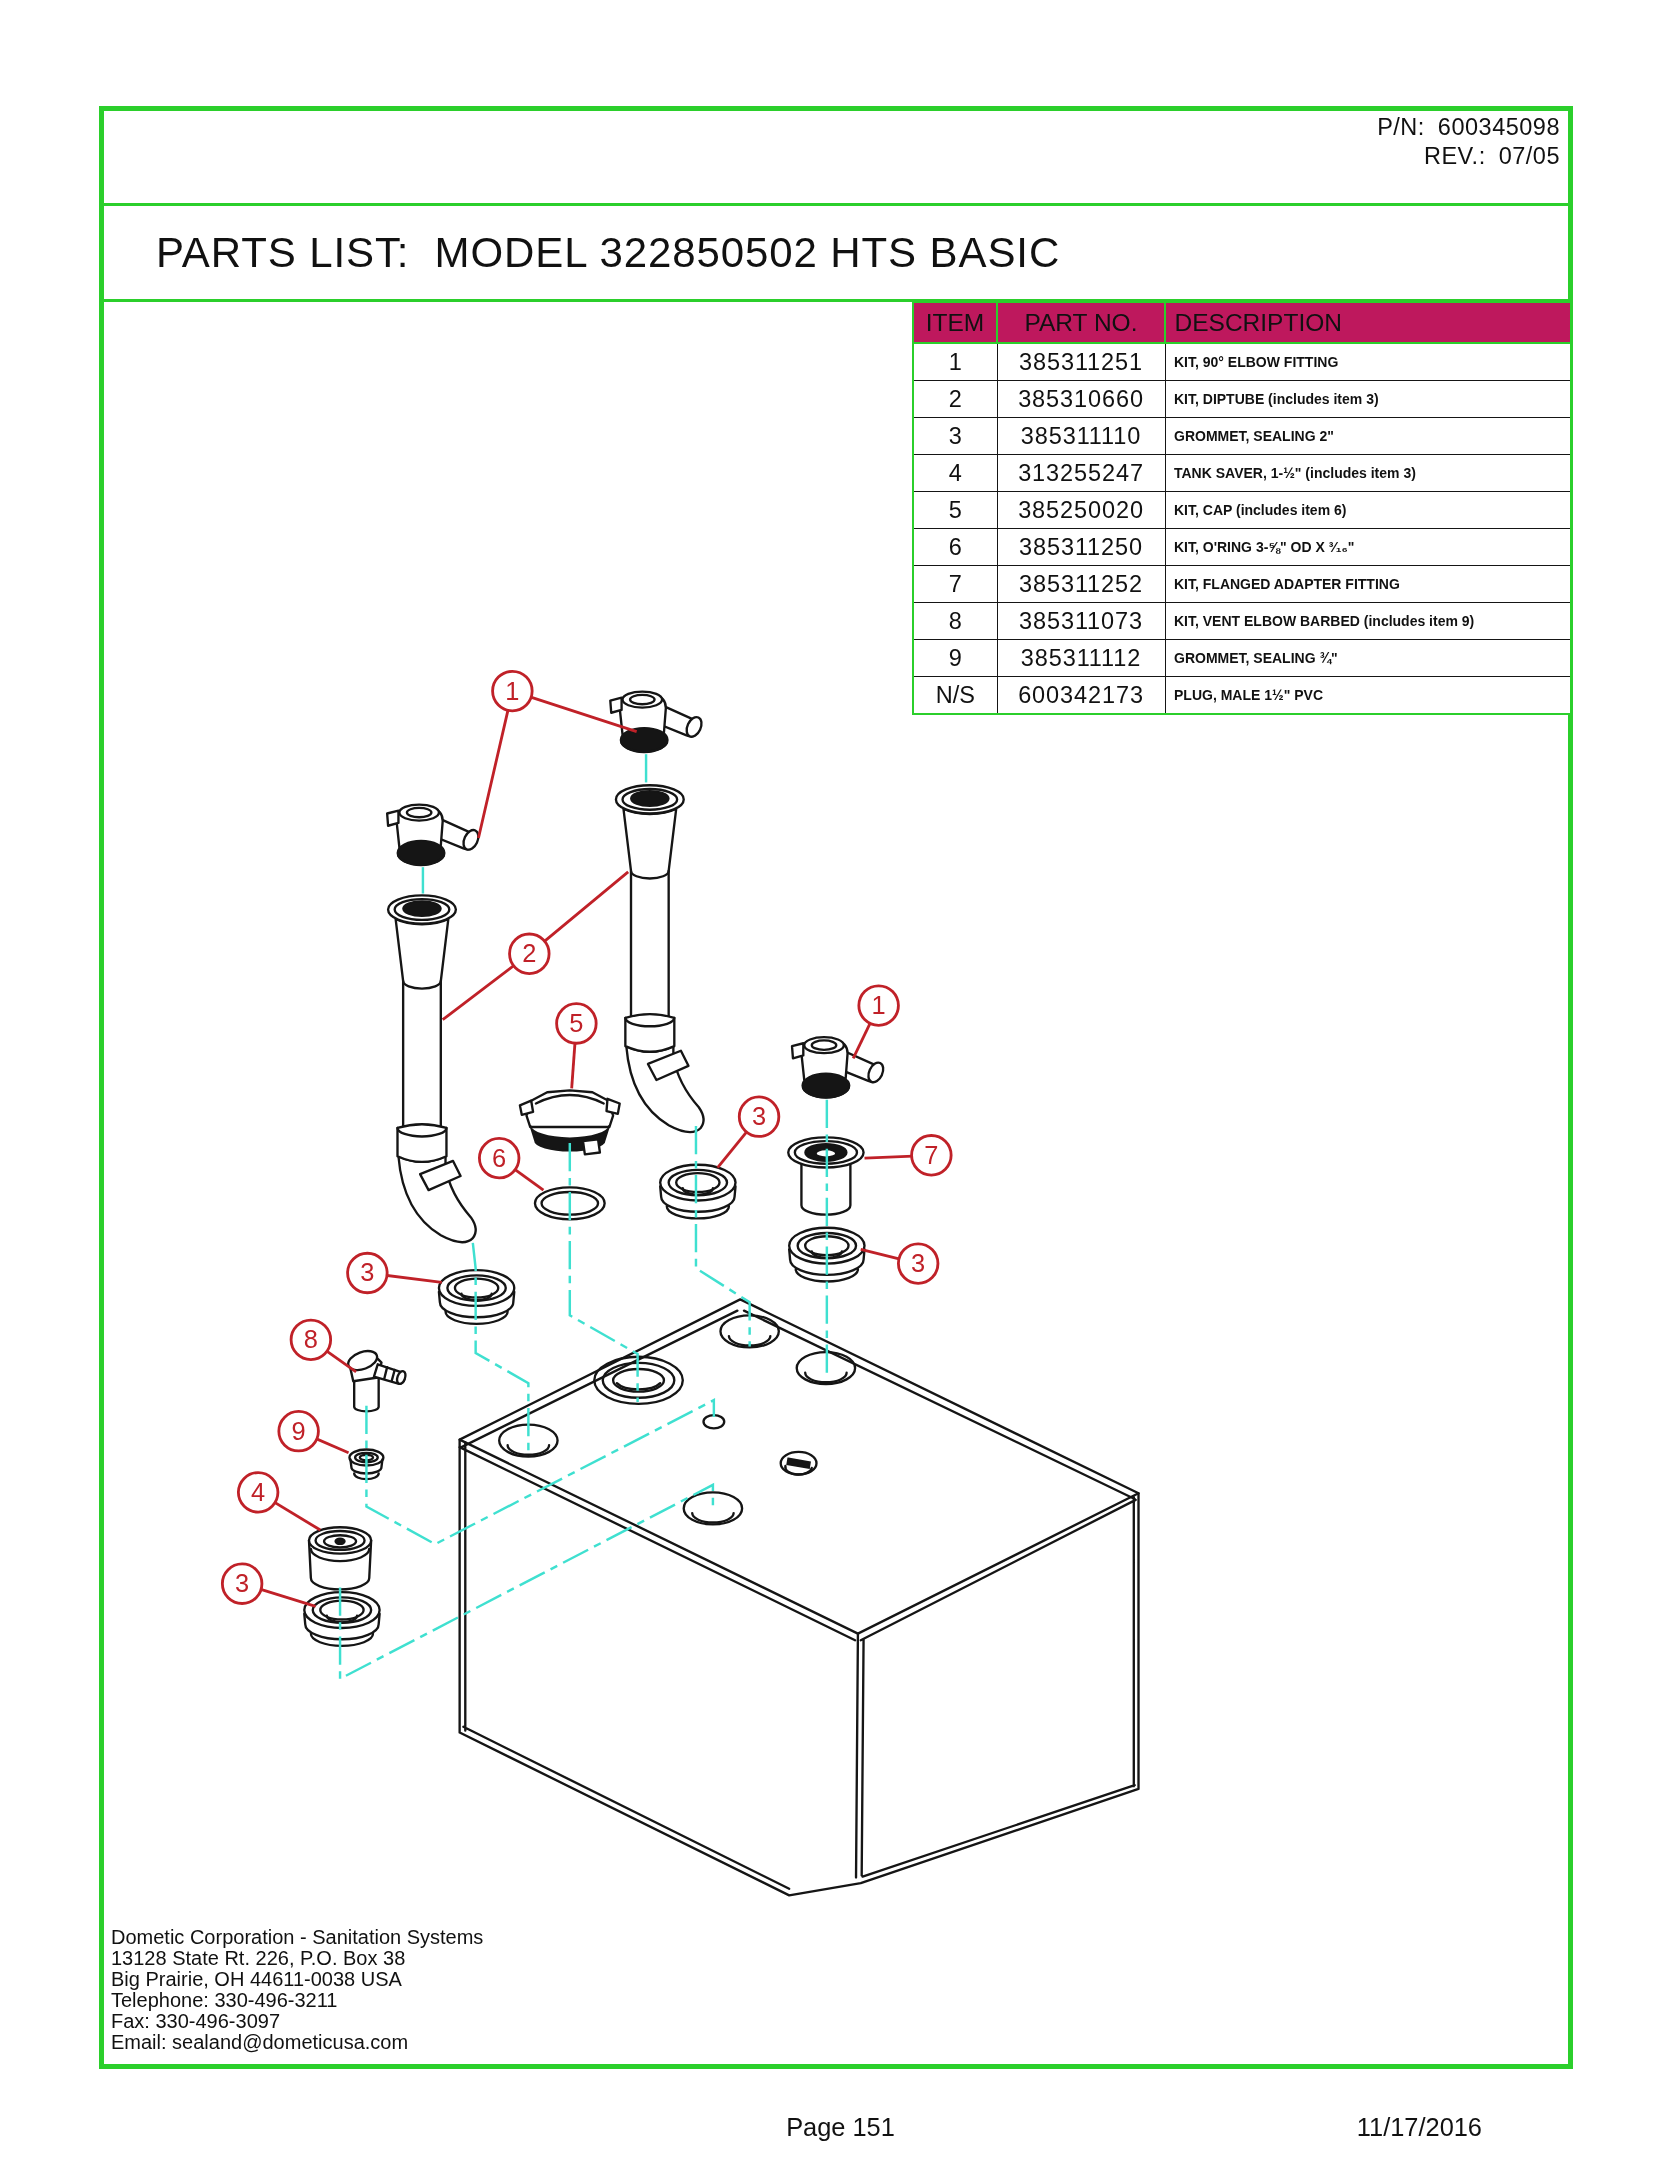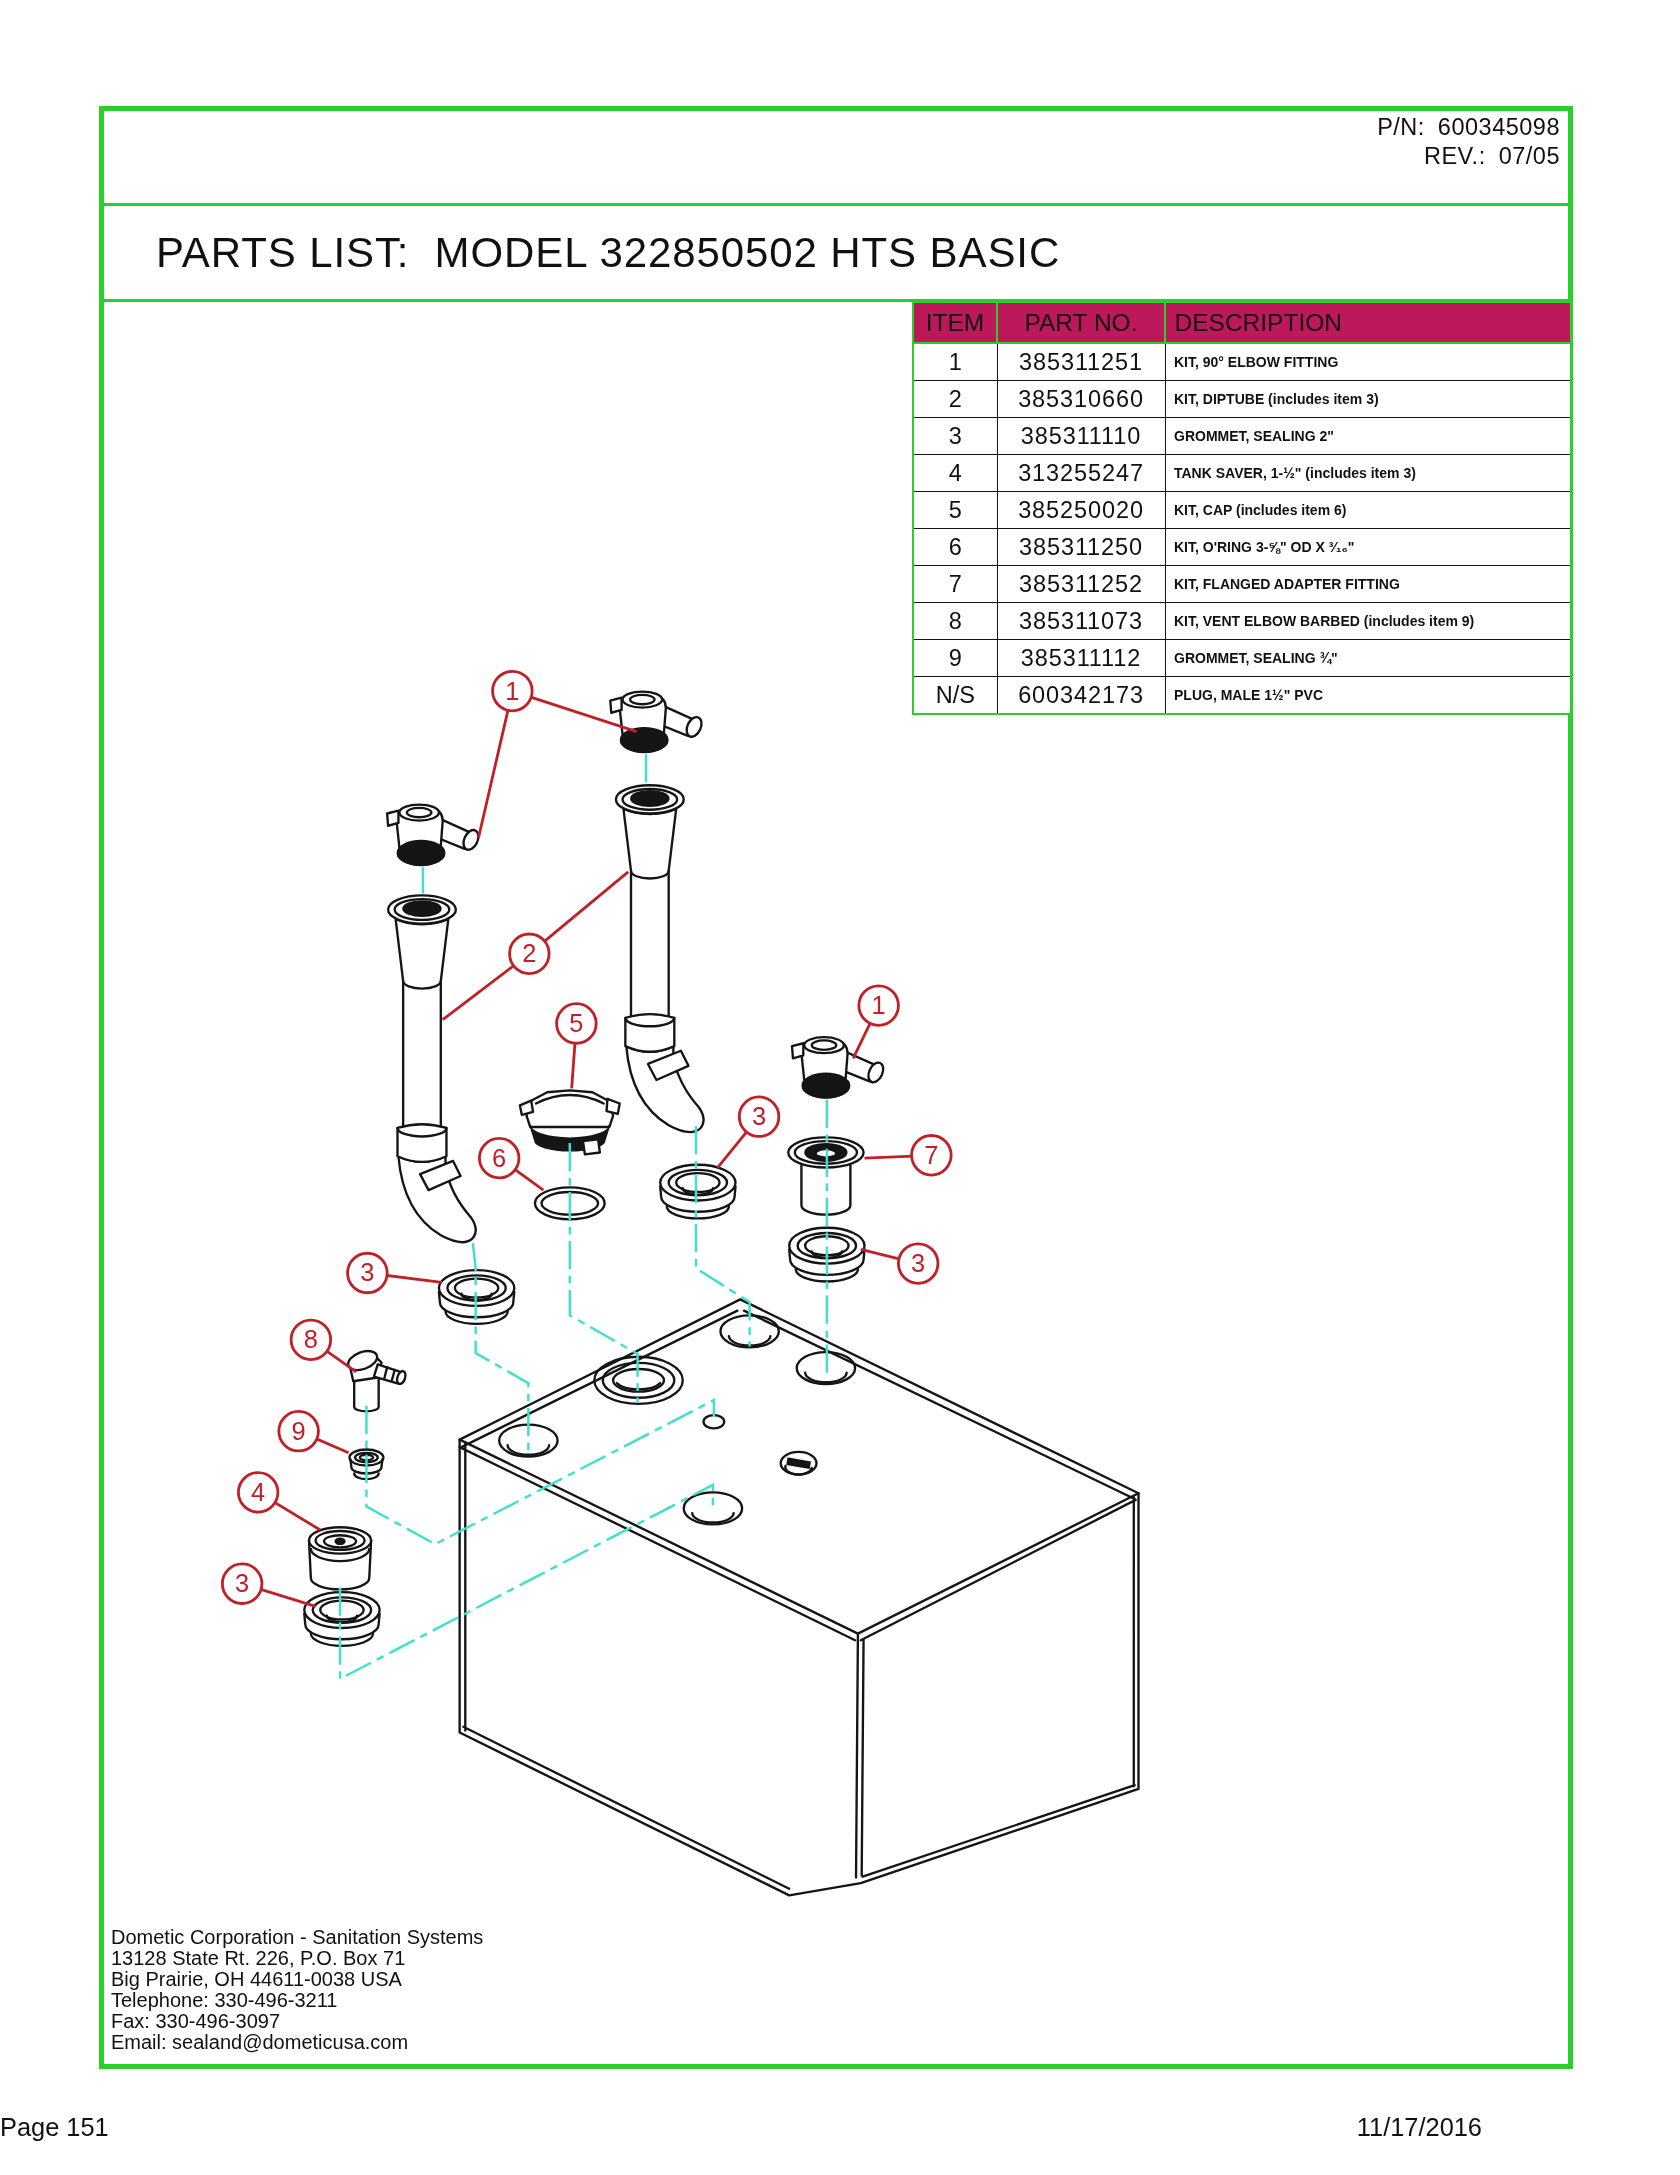--- a/index.html
+++ b/index.html
@@ -20,21 +20,21 @@
                  background:#be185d;}
   table.parts td{border:1.9px solid #151515;height:34px;background:#fff;}
   table.parts td.c{ text-align:center;font-size:23.5px;}
   table.parts td.part{letter-spacing:0.9px;}
   table.parts td.desc{font-size:14px;padding-left:8.5px;font-weight:bold;}
   table.parts th.desc{text-align:left;padding-left:8.5px;}
   table.parts tr td:first-child{border-left:2.8px solid #2bcf2b;}
   table.parts tr td:last-child{border-right:2.8px solid #2bcf2b;}
   table.parts tr:last-child td{border-bottom:2.8px solid #2bcf2b;}
   .address{position:absolute;left:111px;top:1927px;font-size:20px;line-height:21px;}
-  .footer-page{position:absolute;left:0;top:2113px;width:1681px;font-size:25.4px;}
+  .footer-page{position:absolute;left:0;top:2113px;width:1681px;text-align:center;font-size:25.4px;}
   .footer-date{position:absolute;top:2113px;right:199px;font-size:25.4px;}
   svg.diagram{position:absolute;left:0;top:0;}
   .blk{fill:none;stroke:#151515;stroke-width:2.5;stroke-linecap:round;stroke-linejoin:round;}
   .blkf{fill:#151515;stroke:#151515;stroke-width:2;}
   .whf{fill:#ffffff;stroke:#151515;stroke-width:2.5;stroke-linecap:round;stroke-linejoin:round;}
   .cy{fill:none;stroke:#3fe0d0;stroke-width:2.6;stroke-dasharray:30 7 8 7;}
   .red{fill:none;stroke:#c02128;stroke-width:3;}
   .redc{fill:#ffffff;stroke:#c02128;stroke-width:3;}
   .rtxt{fill:#c02128;font-size:27px;font-family:"Liberation Sans",sans-serif;text-anchor:middle;}
 </style>
@@ -314,21 +314,21 @@
       <tr>
         <td class="c">N/S</td>
         <td class="c part">600342173</td>
         <td class="desc">PLUG, MALE 1½" PVC</td>
       </tr>
     </tbody>
   </table>
 
   <div class="address">
     <div>Dometic Corporation - Sanitation Systems</div>
-    <div>13128 State Rt. 226, P.O. Box 71</div>
+    <div>13128 State Rt. 226, P.O. Box 38</div>
     <div>Big Prairie, OH 44611-0038 USA</div>
     <div>Telephone: 330-496-3211</div>
     <div>Fax: 330-496-3097</div>
     <div>Email: sealand@dometicusa.com</div>
   </div>
 
   <div class="footer-page">Page 151</div>
   <div class="footer-date">11/17/2016</div>
 
 </div>

